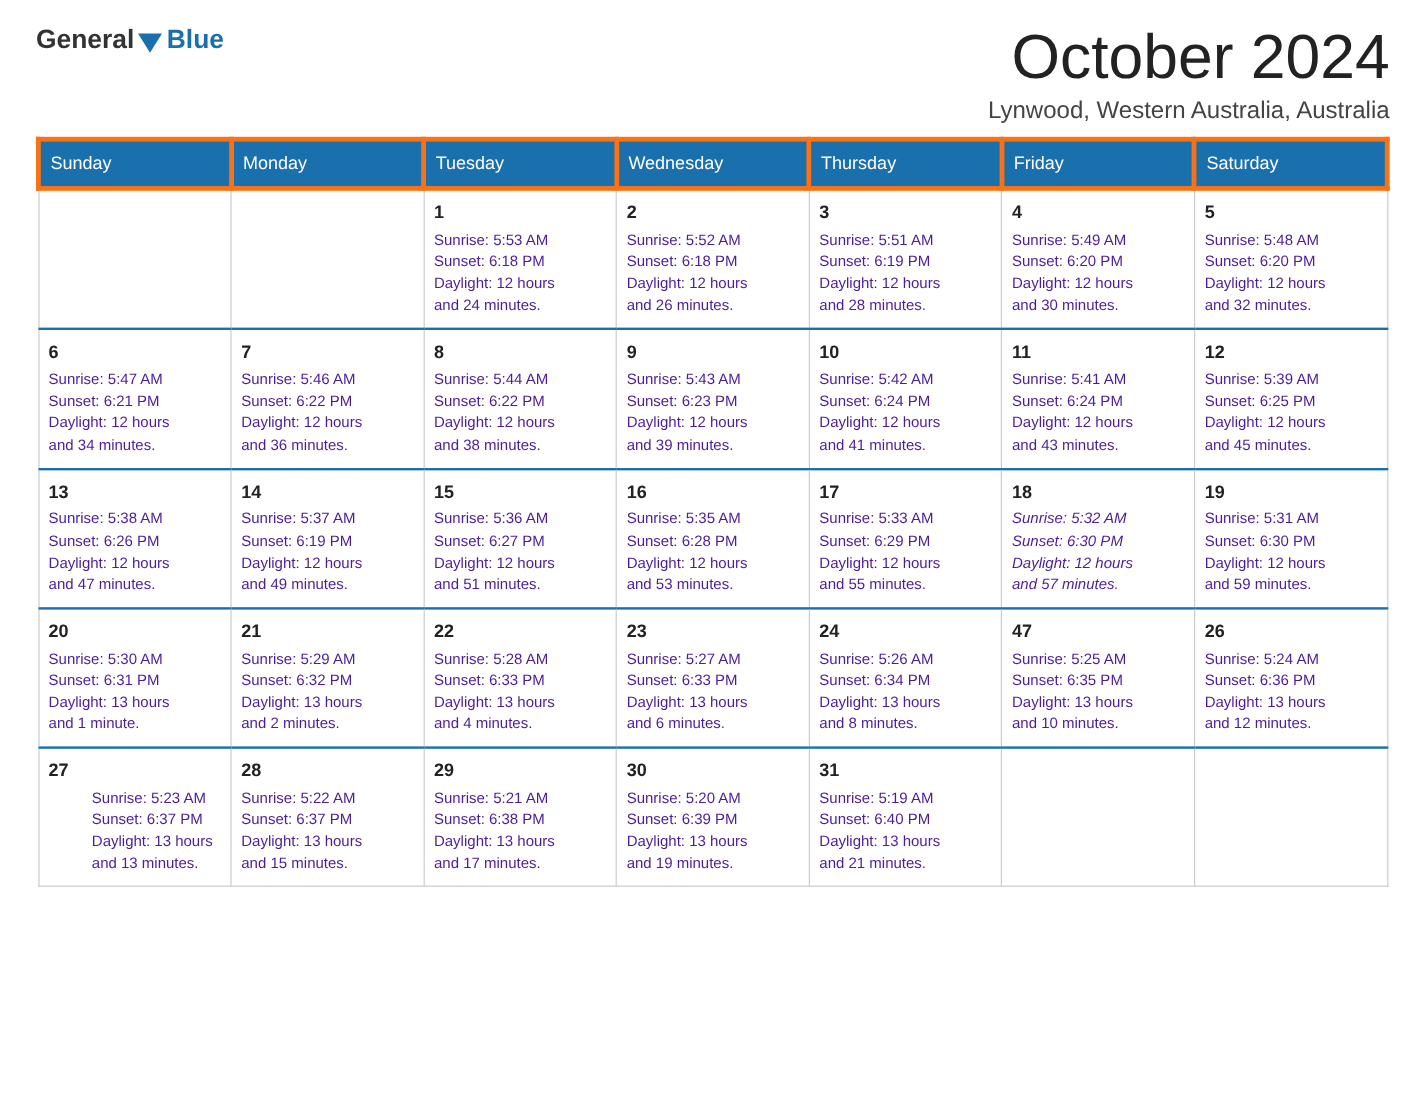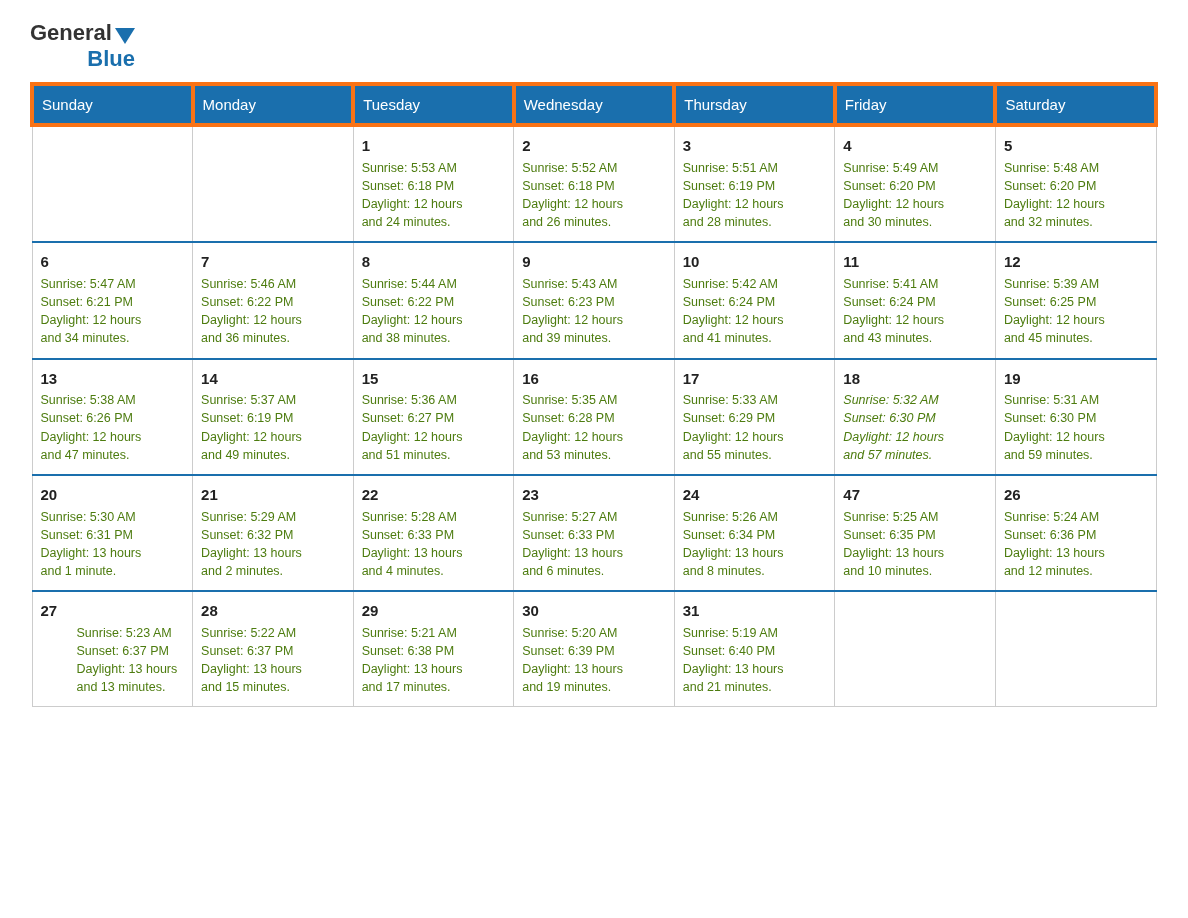--- a/index.html
+++ b/index.html
@@ -11,21 +11,21 @@
       min-height: 918px;
     }
     .header-row {
       display: flex;
       justify-content: space-between;
       align-items: flex-start;
       margin-bottom: 8px;
     }
     .logo-wrapper {
       display: flex;
-      flex-direction: column;
+      flex-direction: row;
     }
     .logo-line1 {
       display: flex;
       align-items: center;
     }
     .logo-line2 {
       display: flex;
       align-items: center;
       margin-left: 2px;
       justify-content: flex-end;
@@ -70,21 +70,21 @@
     }
     .day-number {
       font-size: 15px;
       font-weight: bold;
       color: #222;
       display: block;
       margin-bottom: 2px;
     }
     .day-info {
       font-size: 12.5px;
-      color: #4d7c0f;
+      color: #4c1d95;
     }
     .empty-cell {
       background: #ffffff;
     }
     .row-divider td {
       border-top: 2px solid #1a6fad;
     }
   </style>
 </head>
 <body>
@@ -92,20 +92,24 @@
 <div class="header-row">
   <div class="logo-wrapper">
     <div class="logo-line1">
       <span style="font-size:22px;font-weight:bold;color:#333;">General</span>
       <div style="display:inline-block;width:0;height:0;border-left:10px solid transparent;border-right:10px solid transparent;border-top:16px solid #1a6fad;margin-left:3px;margin-top:6px;"></div>
     </div>
     <div class="logo-line2">
       <span style="font-size:22px;font-weight:bold;color:#1a6fad;margin-left:2px;">Blue</span>
     </div>
   </div>
+  <div class="title-block">
+    <div class="month-title">October 2024</div>
+    <div class="location-title">Lynwood, Western Australia, Australia</div>
+  </div>
 </div>
 
 <table class="calendar-table">
   <thead>
     <tr>
     <th>Sunday</th>
         <th>Monday</th>
         <th>Tuesday</th>
         <th>Wednesday</th>
         <th>Thursday</th>

